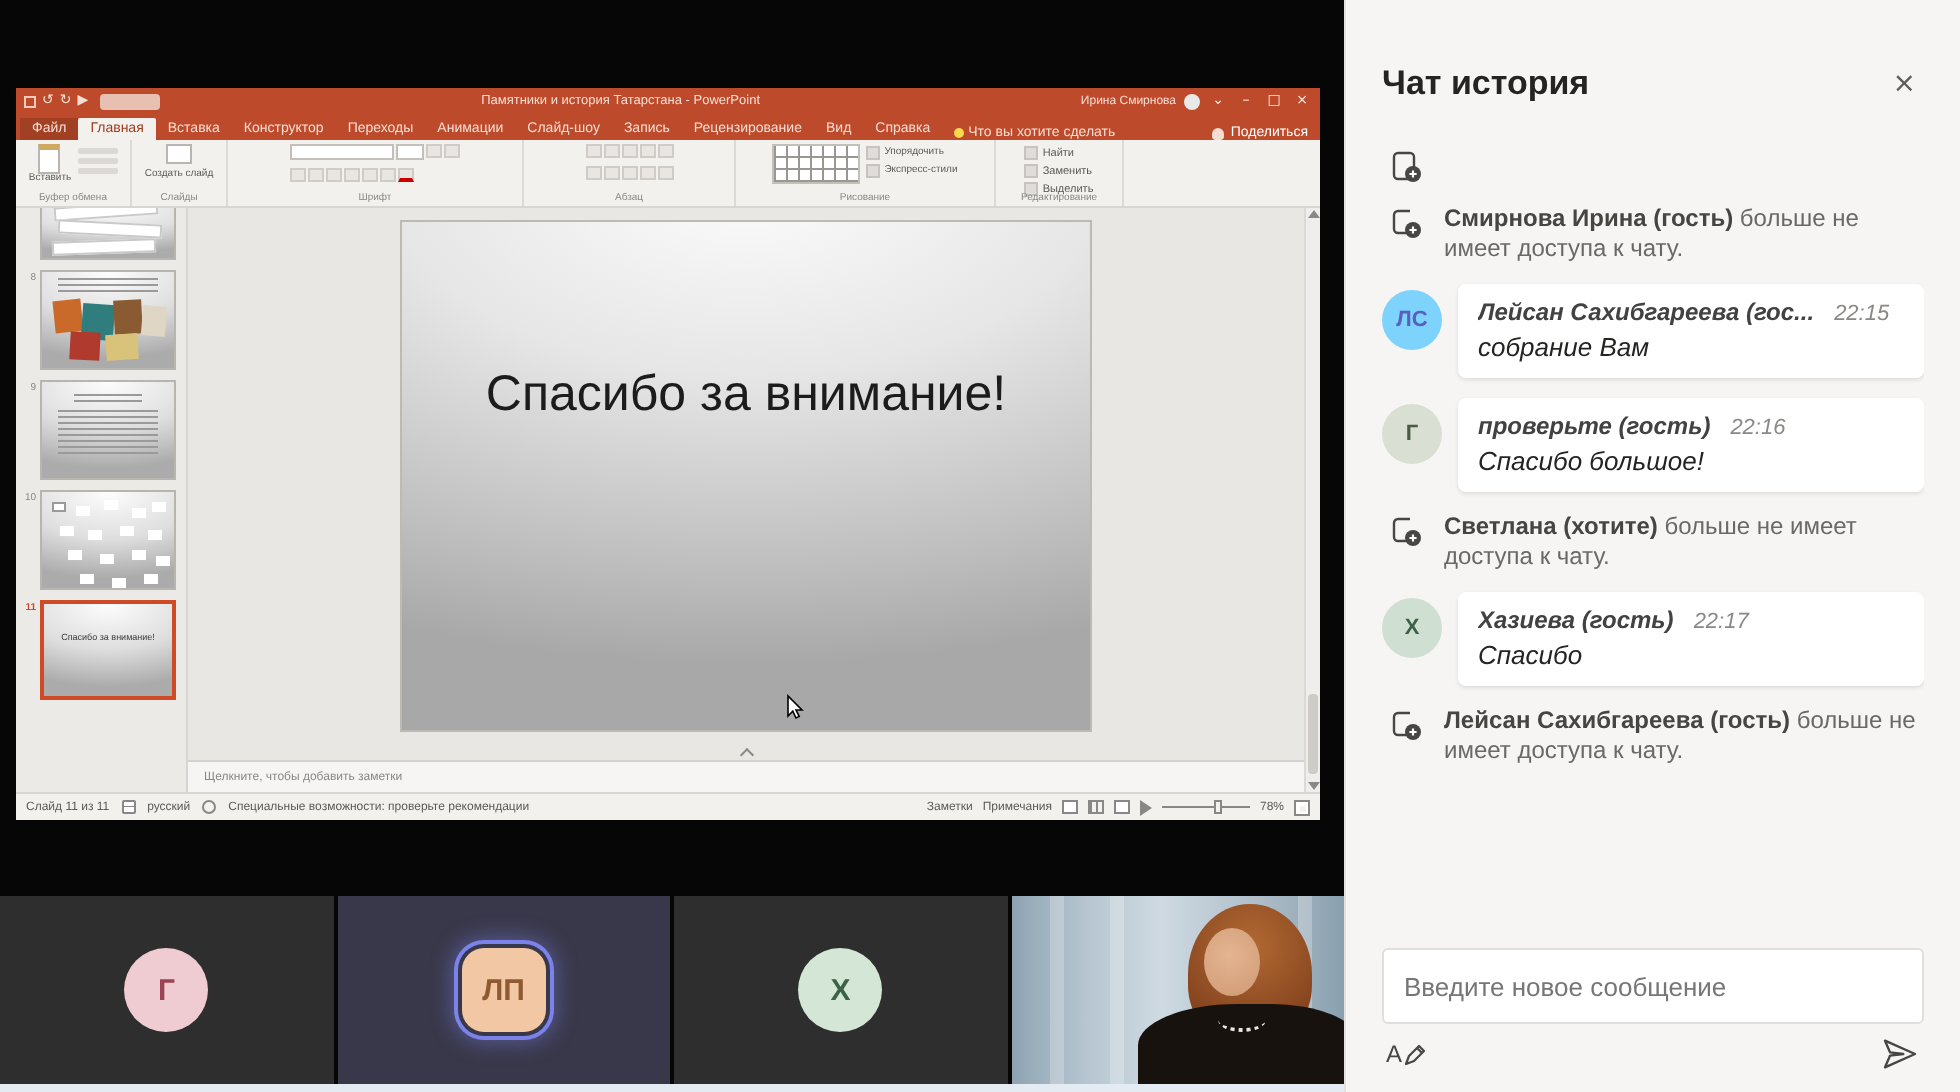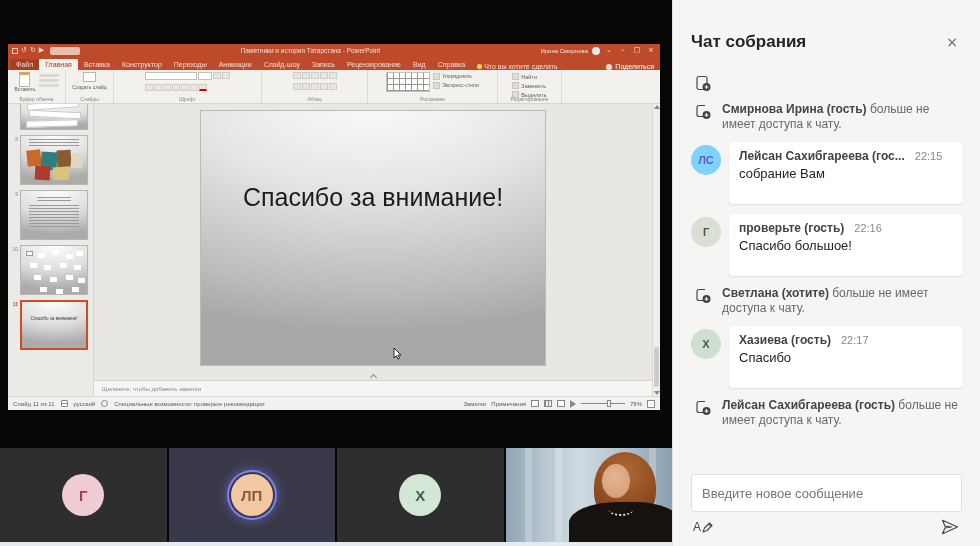--- a/index.html
+++ b/index.html
@@ -108,21 +108,21 @@
   .fit-ico{width:8px;height:8px;border:1px solid #8a8886;background:
       linear-gradient(#f3f1ee,#f3f1ee) 2px 2px/3px 3px no-repeat,#fff;}
 
   
   .tiles{position:absolute;left:0;bottom:4px;width:672px;height:94px;display:flex;gap:2px;}
   .tile{flex:1;background:#2e2e2e;display:flex;align-items:center;justify-content:center;position:relative;overflow:hidden;}
   .tile.speaking{background:#39384a;}
   .tile-avatar{width:42px;height:42px;border-radius:50%;display:flex;align-items:center;justify-content:center;
                font-size:15px;font-weight:bold;}
   .av-g-tile{background:#efccd2;color:#9c4355;}
-  .av-lp{background:#f1c8a3;color:#8f5a33;box-shadow:0 0 0 2px #39384a,0 0 0 4px #7b83eb,0 0 10px 6px rgba(123,131,235,.4);}
+  .av-lp{background:#f1c8a3;color:#8f5a33;box-shadow:0 0 0 2px #39384a,0 0 0 4px #7b83eb,0 0 10px 6px rgba(123,131,235,.4);border-radius:11px;}
   .av-x-tile{background:#d4e6d6;color:#3c6247;}
   .video-photo{position:absolute;inset:0;
      background:linear-gradient(90deg,#8ea3b2 0%,#b6c5d0 22%,#cfdae1 45%,#b3c2cd 70%,#8aa0af 100%);}
   .v-stripe{position:absolute;top:0;bottom:0;width:7px;background:rgba(255,255,255,.25);}
   .hair{position:absolute;left:53%;top:4px;width:62px;height:70px;border-radius:50% 50% 42% 42%;
         background:radial-gradient(circle at 50% 30%,#b26a33 0%,#8d4a22 60%,#6e3617 100%);}
   .face{position:absolute;left:58%;top:16px;width:28px;height:34px;border-radius:50%;
         background:radial-gradient(circle at 45% 40%,#e4b491,#cf9a74);}
   .body-torso{position:absolute;left:38%;bottom:-6px;width:110px;height:46px;border-radius:45% 40% 0 0;
         background:#17120e;}
@@ -140,21 +140,21 @@
   .msg-sys{display:flex;gap:10px;align-items:flex-start;padding-left:4px;}
   .sys-ico{flex:none;margin-top:1px;}
   .sys-text{font-size:12px;line-height:15px;color:#6b6966;}
   .sys-text b{color:#464542;}
   .msg-row{display:flex;gap:8px;align-items:flex-start;}
   .chat-avatar{width:30px;height:30px;border-radius:50%;flex:none;display:flex;align-items:center;
                justify-content:center;font-size:11px;font-weight:bold;margin-top:3px;}
   .av-ls{background:#7dd3fc;color:#5a5ec0;}
   .av-g-chat{background:#d9dfd2;color:#4a5c43;}
   .av-x-chat{background:#cfe0d3;color:#3c6247;}
-  .card{flex:1;background:#fff;border-radius:4px;padding:7px 10px 23px;box-shadow:0 1px 2px rgba(0,0,0,.1);}
+  .card{flex:1;background:#fff;border-radius:4px;padding:7px 10px 8px;box-shadow:0 1px 2px rgba(0,0,0,.1);font-style:italic;}
   .card-head{display:flex;align-items:baseline;gap:10px;}
   .card-name{font-size:12px;font-weight:bold;color:#424242;white-space:nowrap;overflow:hidden;text-overflow:ellipsis;max-width:170px;}
   .card-time{font-size:11px;color:#8a8886;flex:none;}
   .card-body{font-size:13px;color:#252423;margin-top:3px;}
   .chat-input-box{flex:none;margin-top:10px;background:#fff;border:1px solid #e1dfdd;border-radius:3px;
                   height:38px;display:flex;align-items:center;padding:0 10px;}
   .chat-input-box input{border:none;outline:none;width:100%;font-size:13px;color:#252423;background:transparent;
                   font-family:"Liberation Sans",sans-serif;}
   .chat-input-box input::placeholder{color:#767676;}
   .chat-actions{flex:none;height:34px;display:flex;align-items:center;justify-content:space-between;padding:2px 2px 6px;}
@@ -421,21 +421,21 @@
           <span class="body-torso"></span>
           <span class="necklace"></span>
         </div>
       </div>
     </div>
     <div class="bottom-edge"></div>
   </div>
 
   <div class="chat">
     <div class="chat-header">
-      <span class="chat-title">Чат собрания</span>
+      <span class="chat-title">Чат история</span>
       <span class="chat-close">×</span>
     </div>
 
     <div class="msg-list">
 
       <div class="msg-sys">
         <svg class="sys-ico" width="17" height="17" viewBox="0 0 17 17">
           <rect x="2" y="1.5" width="10" height="13" rx="2" fill="none" stroke="#484644" stroke-width="1.2"></rect>
           <circle cx="11.5" cy="12" r="4" fill="#484644"></circle>
           <path d="M11.5 10.2v3.6M9.7 12h3.6" stroke="#fff" stroke-width="1.1"></path>

